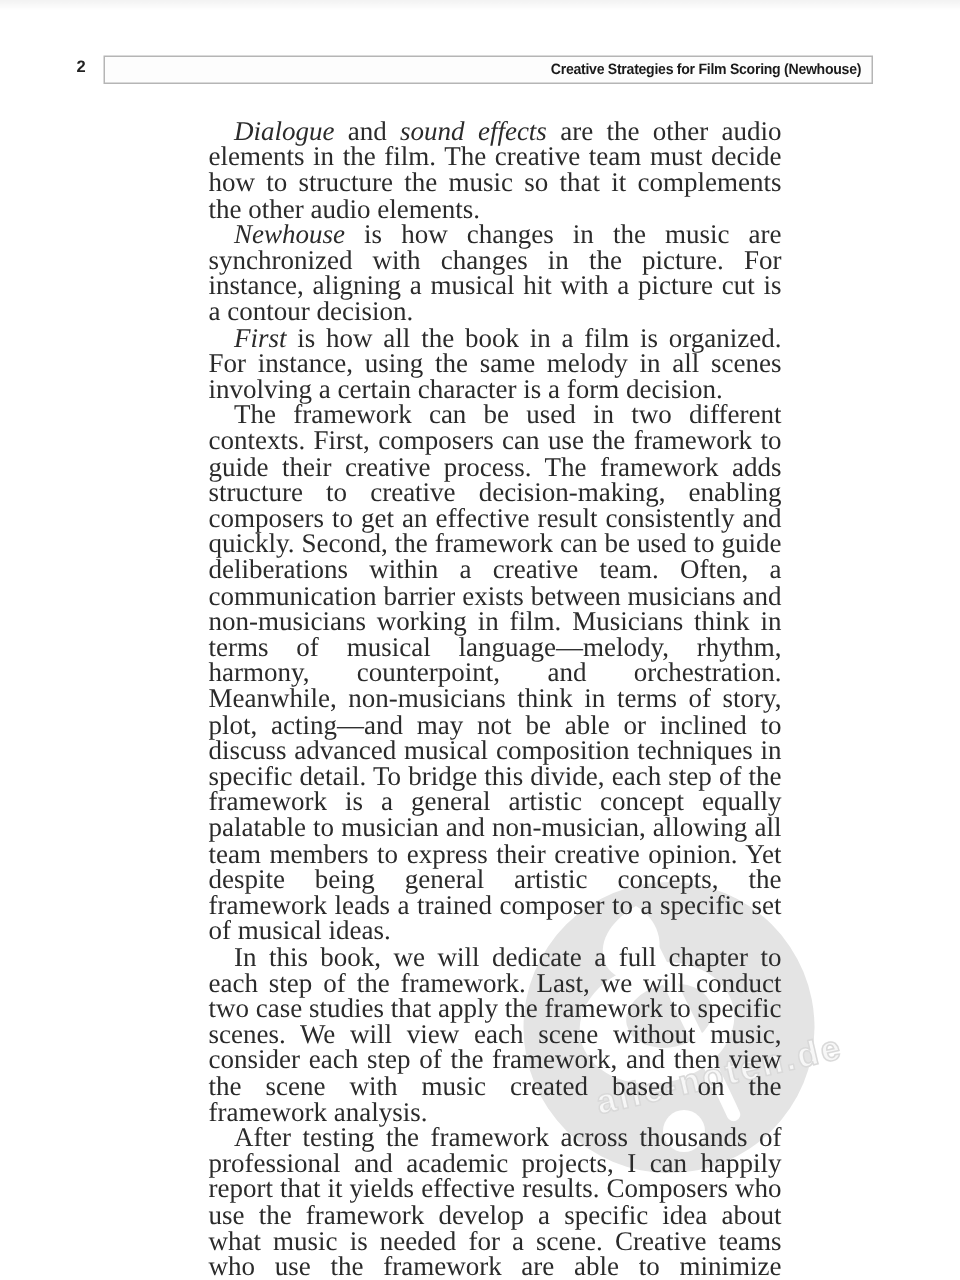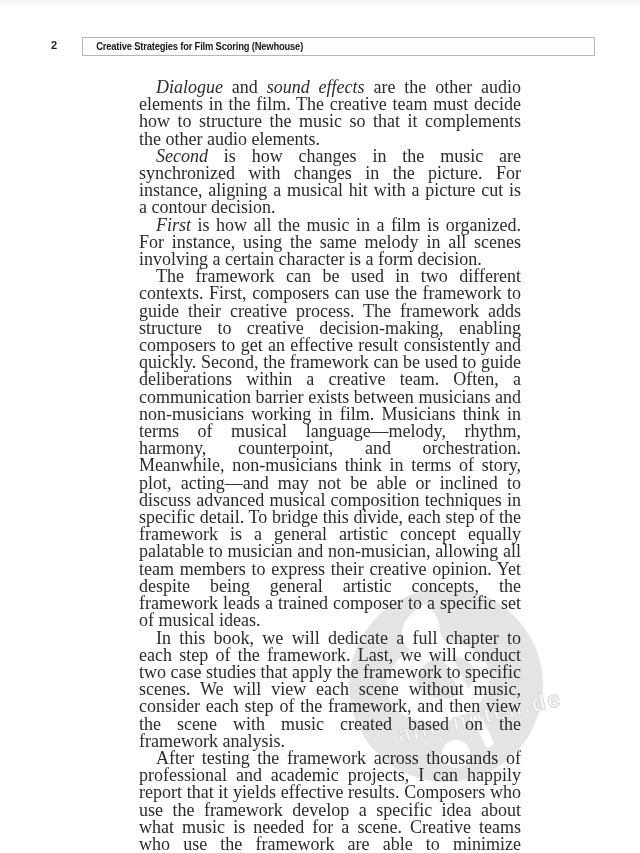--- a/index.html
+++ b/index.html
@@ -22,26 +22,27 @@
     left: 44px; top: 39px;
     width: 20px;
     text-align: center;
     font-family: "Liberation Sans", "DejaVu Sans", sans-serif;
     font-weight: bold;
     font-size: 11px;
     color: #222222;
   }
   .running-header-bar {
     position: absolute;
-    left: 82px; top: 37px;
+    left: 69px; top: 37px;
     width: 513px; height: 19px;
     background: #fdfdfd;
     border: 1px solid #b5b5b5;
     display: flex;
     align-items: center;
+    justify-content: flex-end;
     padding-right: 7px;
     box-sizing: border-box;
   }
   .running-header-title {
     font-family: "Liberation Sans", "DejaVu Sans", sans-serif;
     font-weight: bold;
     font-size: 10px;
     letter-spacing: -0.2px;
     color: #1a1a1a;
     transform: scaleX(0.94);
@@ -102,20 +103,20 @@
     <div class="watermark-label">alle-noten.de</div>
   </div>
 
   <div class="folio">2</div>
   <div class="running-header-bar">
     <span class="running-header-title">Creative Strategies for Film Scoring (Newhouse)</span>
   </div>
 
   <div class="body-text">
       <p><em>Dialogue</em><span> and </span><em>sound effects</em><span> are the other audio elements in the film. The creative team must decide how to structure the music so that it complements the other audio elements.</span></p>
-      <p><em>Second</em><span> is how changes in the music are synchronized with changes in the picture. For instance, aligning a musical hit with a picture cut is a contour decision.</span></p>
-      <p><em>First</em><span> is how all the music in a film is organized. For instance, using the same melody in all scenes involving a certain character is a form decision.</span></p>
+      <p><em>Newhouse</em><span> is how changes in the music are synchronized with changes in the picture. For instance, aligning a musical hit with a picture cut is a contour decision.</span></p>
+      <p><em>First</em><span> is how all the book in a film is organized. For instance, using the same melody in all scenes involving a certain character is a form decision.</span></p>
       <p><span>The framework can be used in two different contexts. First, composers can use the framework to guide their creative process. The framework adds structure to creative decision-making, enabling composers to get an effective result consistently and quickly. Second, the framework can be used to guide deliberations within a creative team. Often, a communication barrier exists between musicians and non-musicians working in film. Musicians think in terms of musical language—melody, rhythm, harmony, counterpoint, and orchestration. Meanwhile, non-musicians think in terms of story, plot, acting—and may not be able or inclined to discuss advanced musical composition techniques in specific detail. To bridge this divide, each step of the framework is a general artistic concept equally palatable to musician and non-musician, allowing all team members to express their creative opinion. Yet despite being general artistic concepts, the framework leads a trained composer to a specific set of musical ideas.</span></p>
       <p><span>In this book, we will dedicate a full chapter to each step of the framework. Last, we will conduct two case studies that apply the framework to specific scenes. We will view each scene without music, consider each step of the framework, and then view the scene with music created based on the framework analysis.</span></p>
       <p><span>After testing the framework across thousands of professional and academic projects, I can happily report that it yields effective results. Composers who use the framework develop a specific idea about what music is needed for a scene. Creative teams who use the framework are able to minimize differences and build consensus.</span></p>
     </div>
 
 </div>
 
 </body></html>

